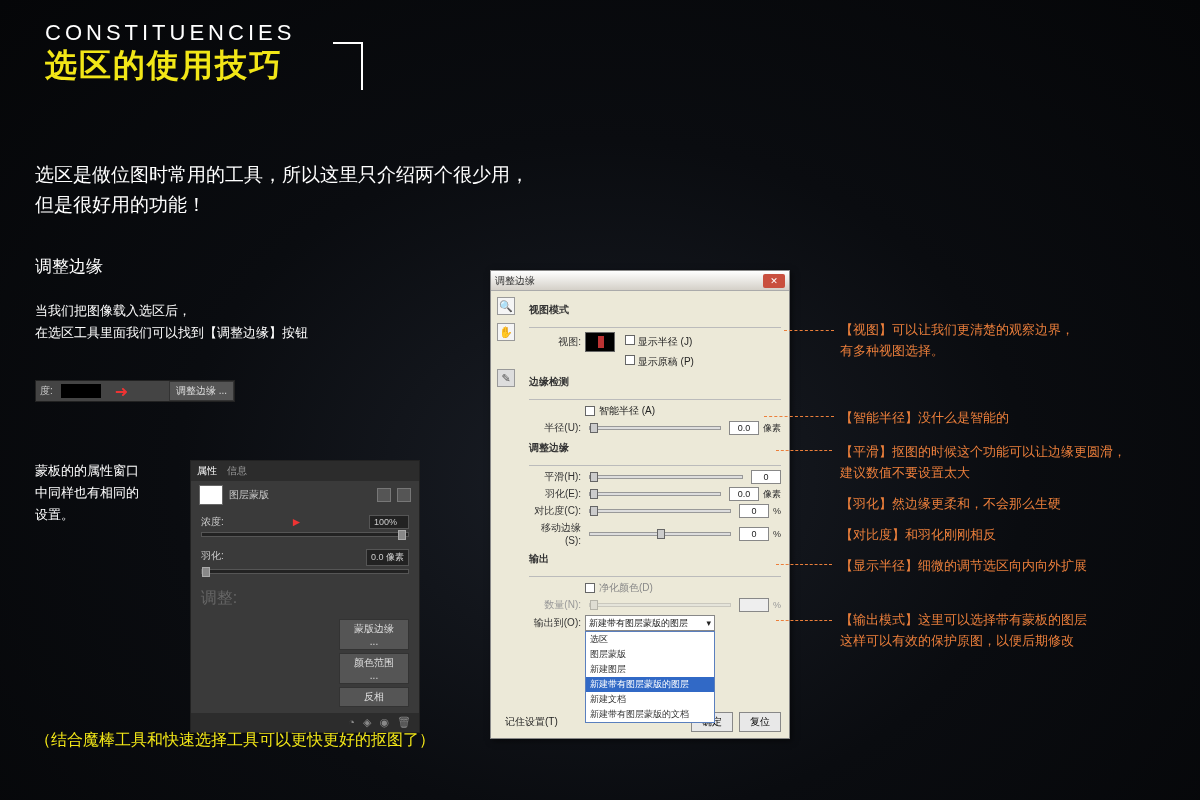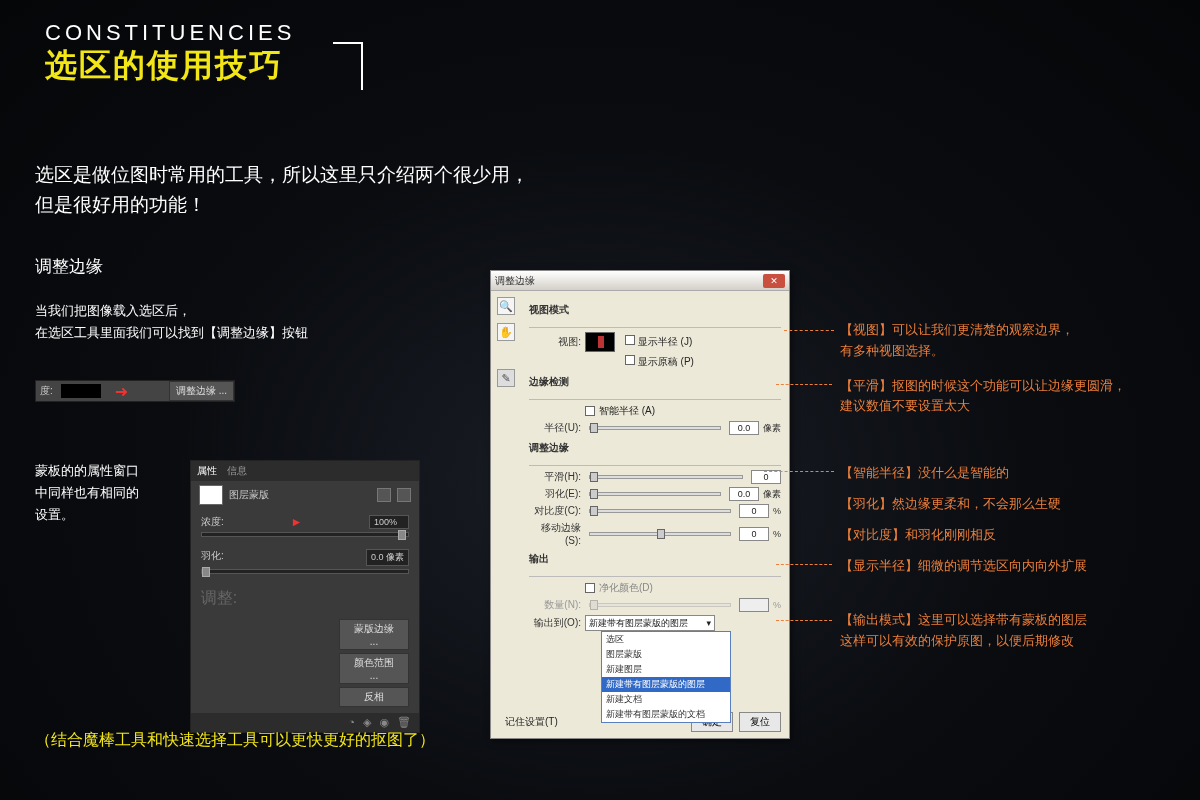--- a/index.html
+++ b/index.html
@@ -237,21 +237,21 @@
           </span>
           <span class="num" style="background:#eee"></span>
           <span class="unit" style="color:#999">%</span>
         </div>
       <div class="field" style="position:relative">
         <span class="flabel">输出到(O):</span>
         <span class="select">
             <span>新建带有图层蒙版的图层</span>
             <span>▾</span>
           </span>
-        <div class="dropdown" style="left:72px;top:16px">
+        <div class="dropdown" style="left:56px;top:16px">
           <div>选区</div>
           <div>图层蒙版</div>
           <div>新建图层</div>
           <div class="sel">新建带有图层蒙版的图层</div>
           <div>新建文档</div>
           <div>新建带有图层蒙版的文档</div>
         </div>
       </div>
       <div style="height:66px"></div>
     </div>
@@ -261,21 +261,21 @@
     <span>记住设置(T)</span>
     <span style="flex:1"></span>
     <button class="pbtn">确定</button>
     <button class="pbtn">复位</button>
   </div>
 </div>
 
 <div class="annotations">
   <div class="anno a1"><span class="dash"></span><span style="white-space:pre-line">【视图】可以让我们更清楚的观察边界，
 有多种视图选择。</span></div>
+  <div class="anno a2"><span class="dash"></span><span>【智能半径】没什么是智能的</span></div>
   <div class="anno a3"><span class="dash"></span><span style="white-space:pre-line">【平滑】抠图的时候这个功能可以让边缘更圆滑，
 建议数值不要设置太大</span></div>
-  <div class="anno a2"><span class="dash"></span><span>【智能半径】没什么是智能的</span></div>
   <div class="anno a4"><span>【羽化】然边缘更柔和，不会那么生硬</span></div>
   <div class="anno a5"><span>【对比度】和羽化刚刚相反</span></div>
   <div class="anno a6"><span class="dash"></span><span>【显示半径】细微的调节选区向内向外扩展</span></div>
   <div class="anno a7"><span class="dash"></span><span style="white-space:pre-line">【输出模式】这里可以选择带有蒙板的图层
 这样可以有效的保护原图，以便后期修改</span></div>
 </div>
 
 </body></html>

